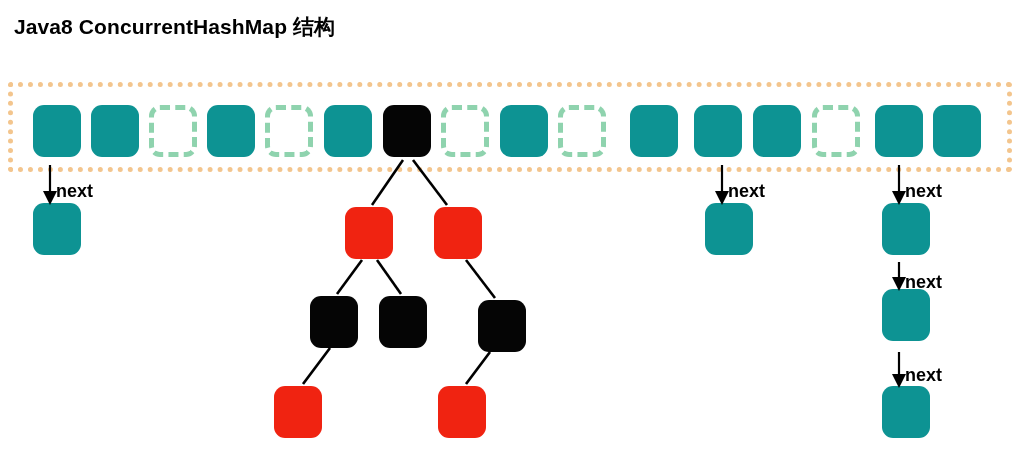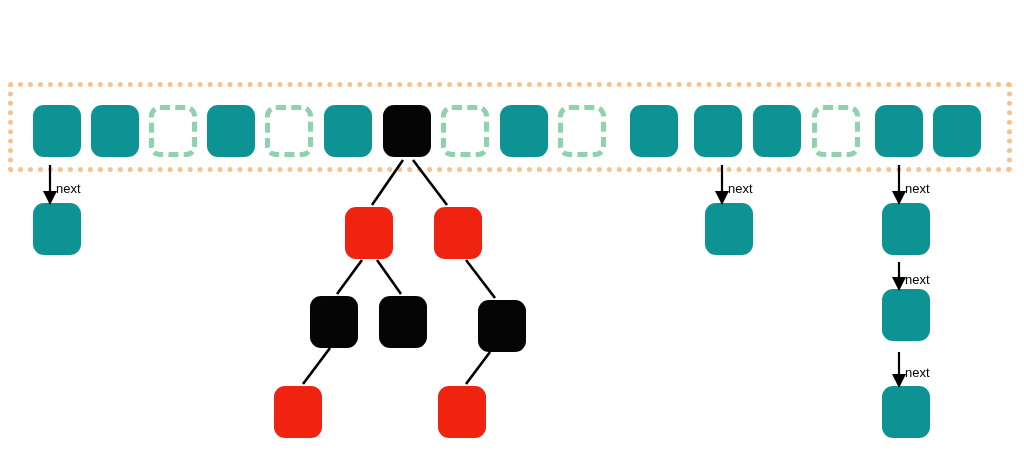--- a/index.html
+++ b/index.html
@@ -67,42 +67,43 @@
     border-radius: 11px;
     box-sizing: border-box;
   }
   .node.teal  { background: #0d9393; }
   .node.red   { background: #f02311; }
   .node.black { background: #050505; }
 
   
   .next-label {
     position: absolute;
-    font-size: 13px;
-    font-weight: normal;
+    font-size: 18px;
+    font-weight: bold;
     color: #000000;
     white-space: nowrap;
     line-height: 1;
   }
 
   
   #edges {
     position: absolute;
     left: 0;
     top: 0;
     width: 1024px;
     height: 454px;
     pointer-events: none;
   }
 </style>
 </head>
 <body>
 
 <div id="canvas">
 
+  <div class="diagram-title">Java8 ConcurrentHashMap 结构</div>
 
   <div class="array-container"></div>
 
   <div id="array-cells">
       <div class="cell filled" style="left: 33px; top: 105px;"></div>
       <div class="cell filled" style="left: 91px; top: 105px;"></div>
       <div class="cell empty" style="left: 149px; top: 105px;"></div>
       <div class="cell filled" style="left: 207px; top: 105px;"></div>
       <div class="cell empty" style="left: 265px; top: 105px;"></div>
       <div class="cell filled" style="left: 324px; top: 105px;"></div>

